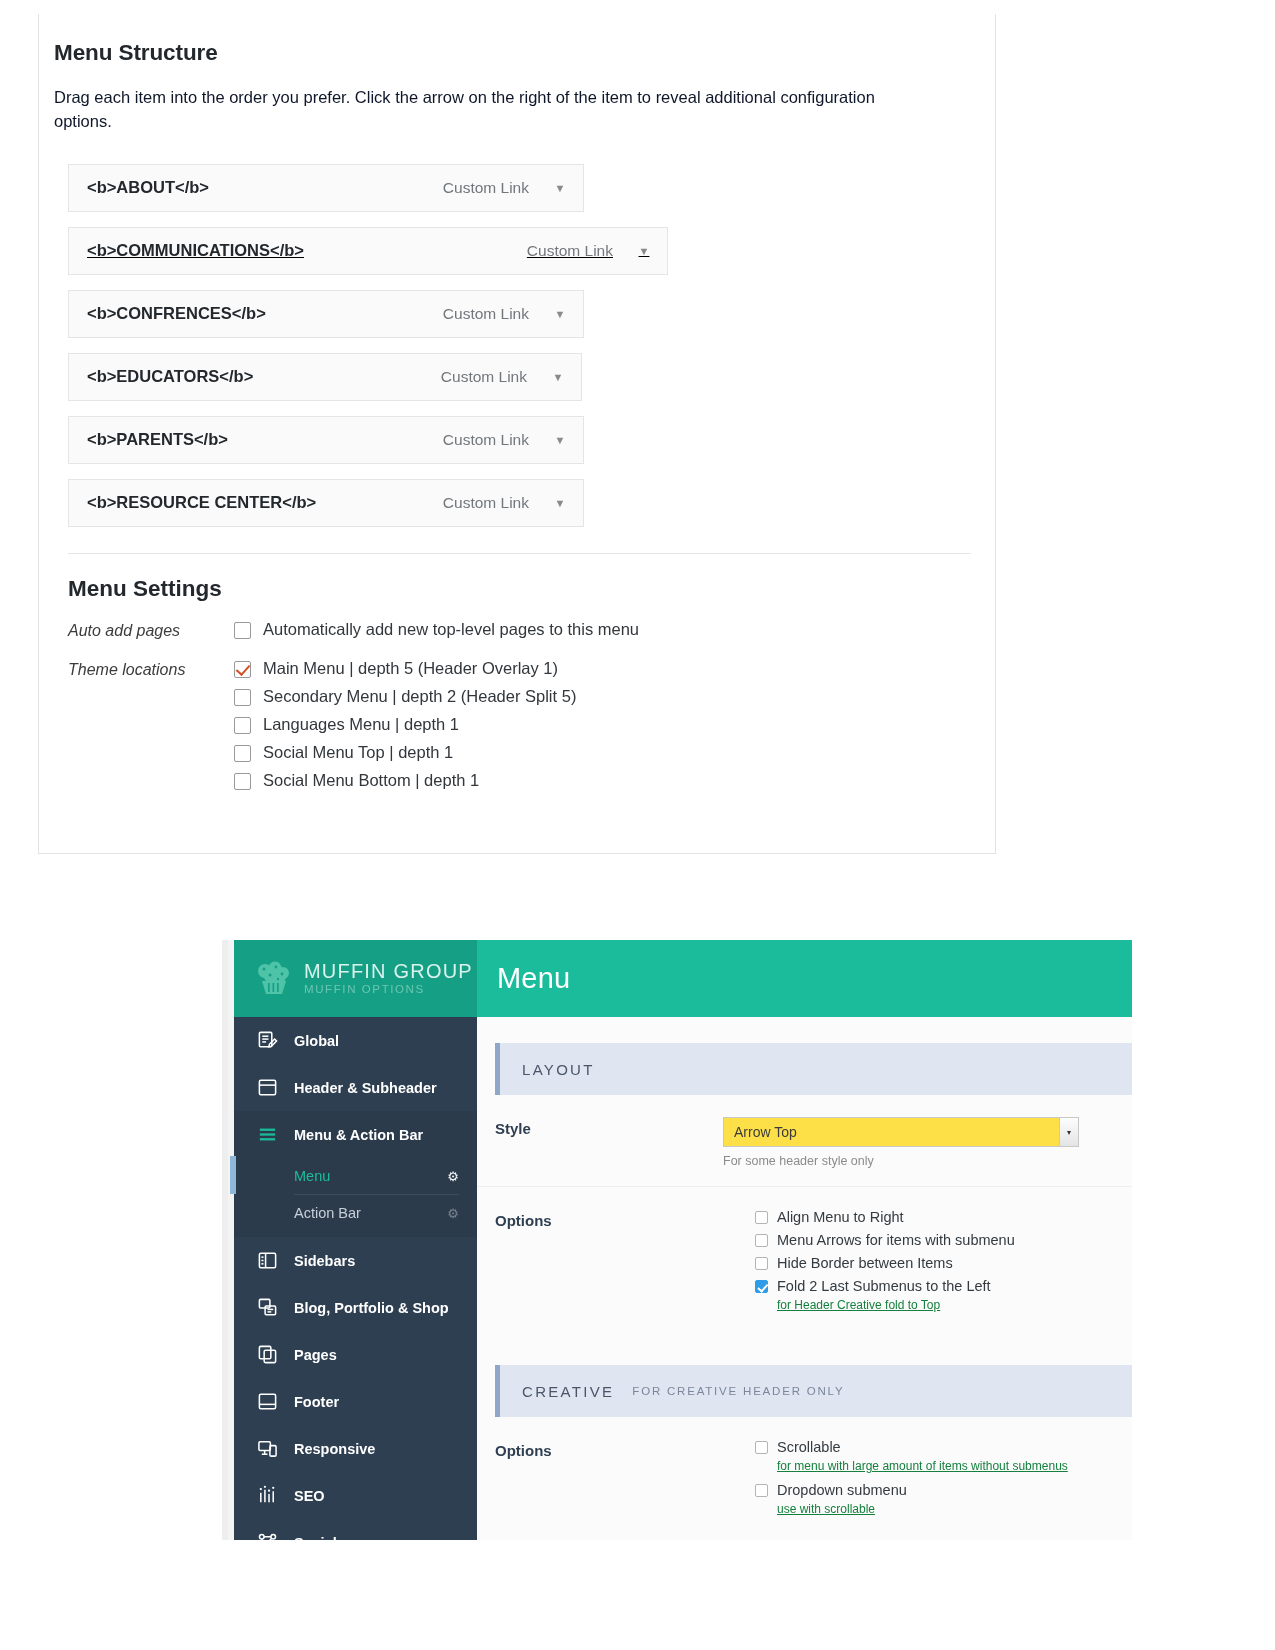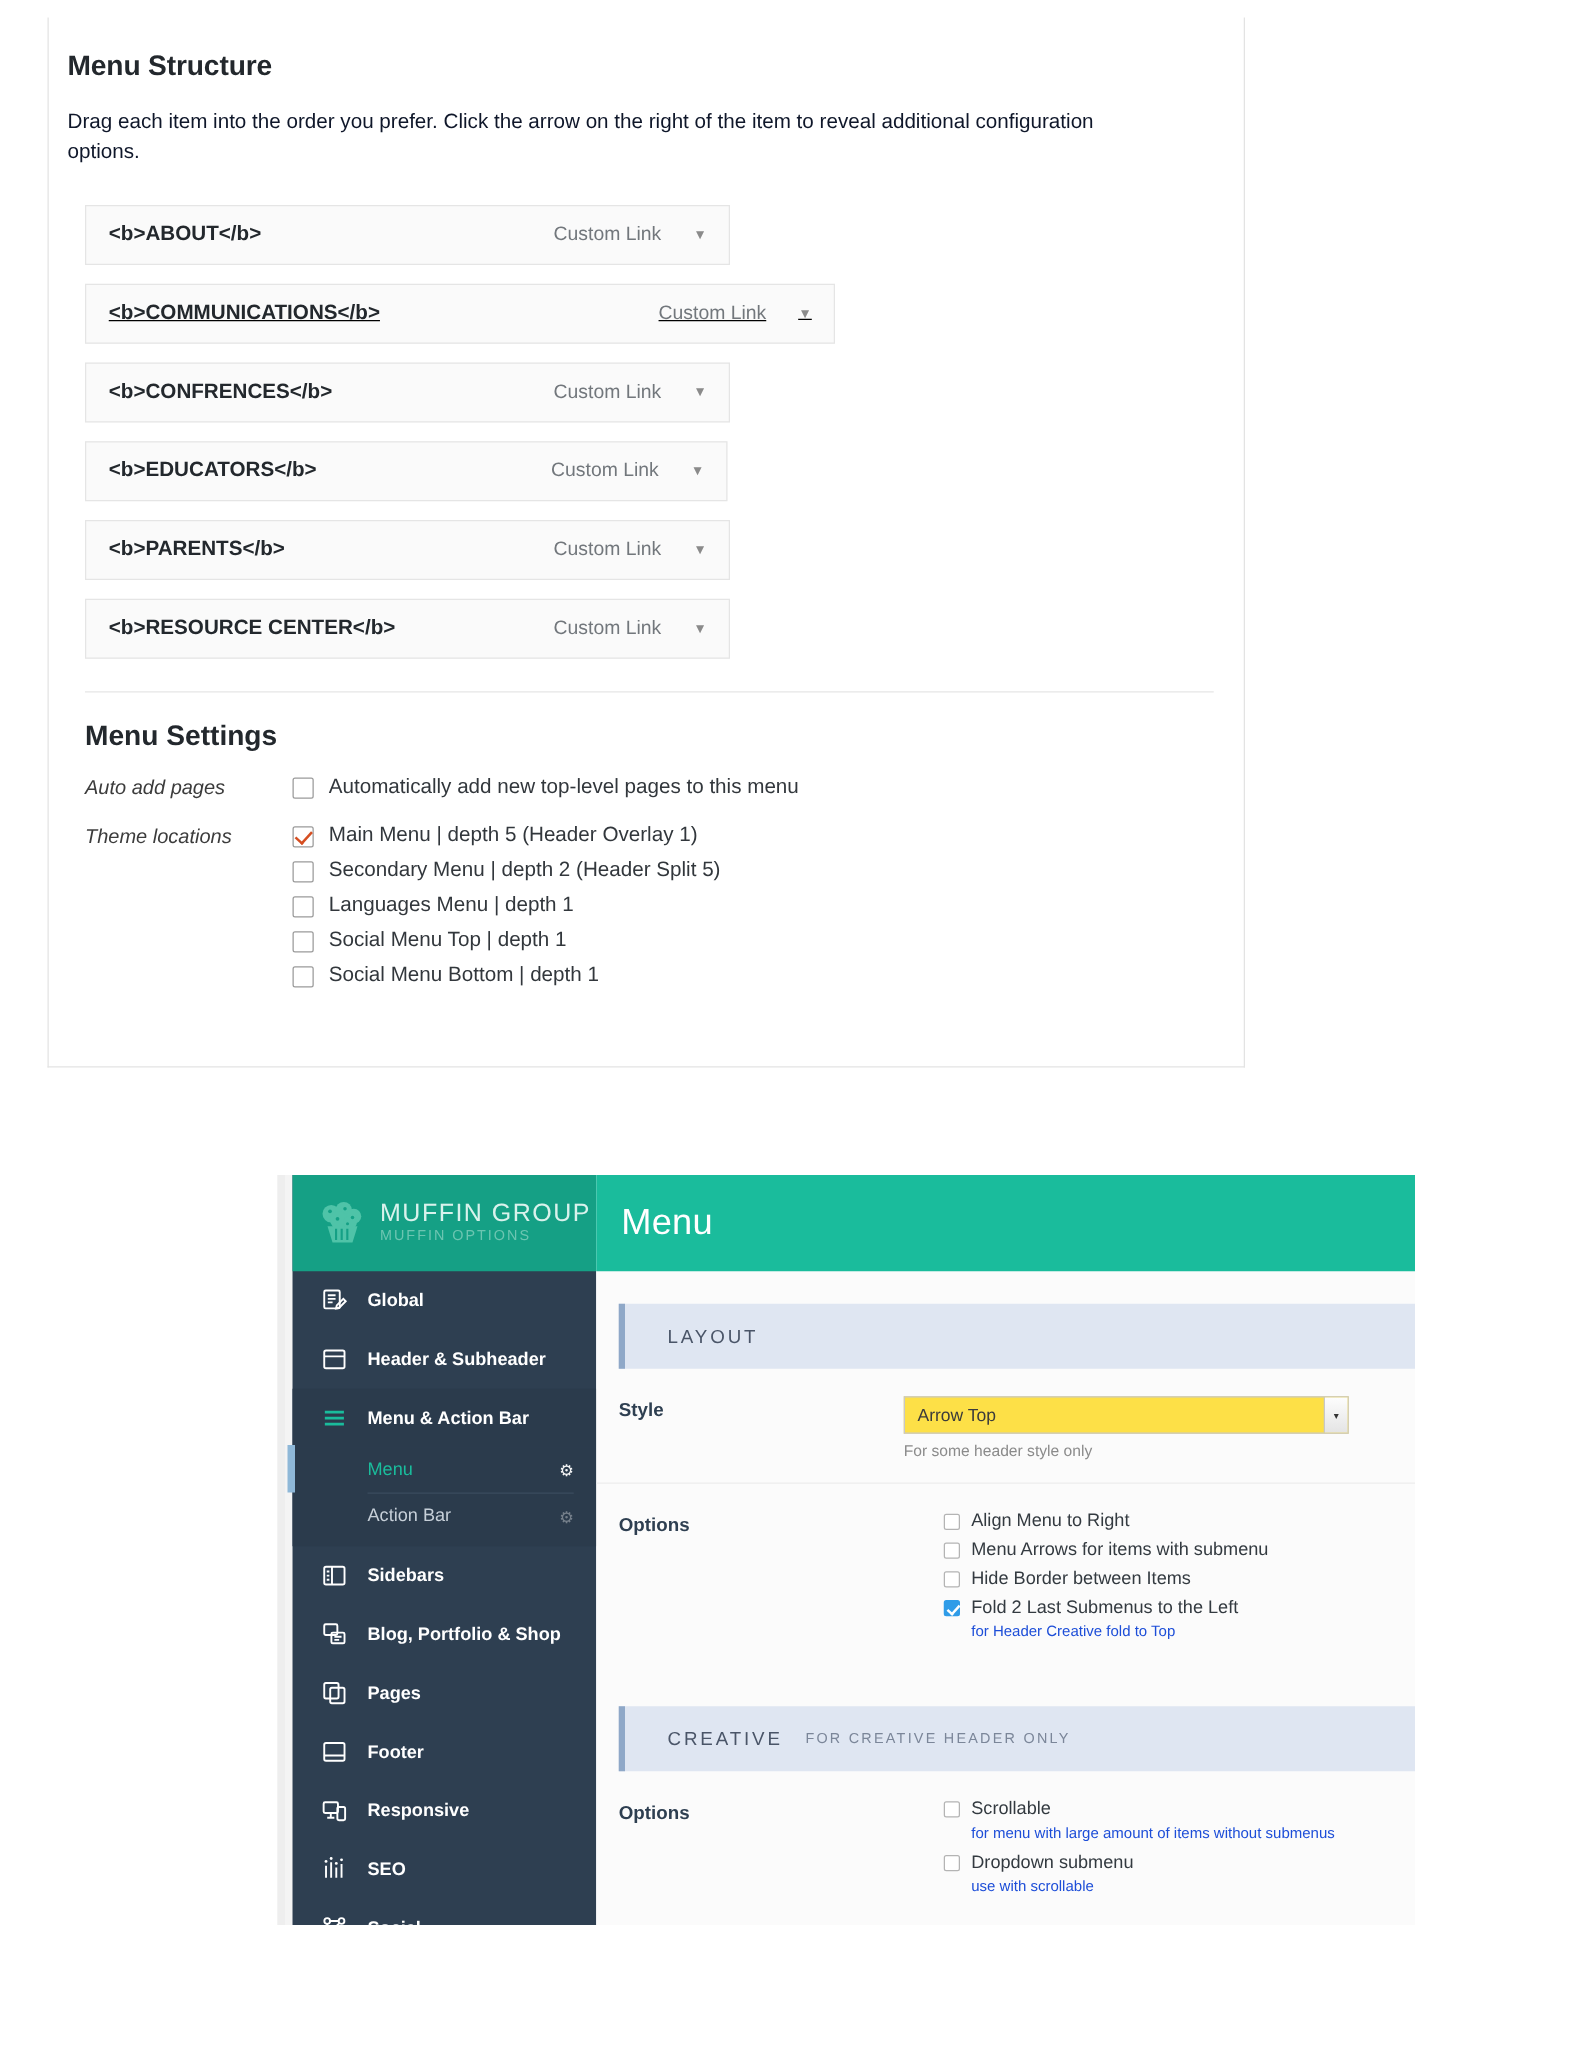--- a/index.html
+++ b/index.html
@@ -275,21 +275,21 @@
     font-weight: normal;
     letter-spacing: .2px;
   }
   .mfn-section-head {
     margin: 26px 0 0 18px;
     background: #dfe6f2;
     border-left: 5px solid #8fa8c8;
     height: 52px;
     display: flex;
     align-items: center;
-    padding-left: 34px;
+    padding-left: 22px;
   }
   .mfn-section-title {
     font-size: 15px;
     letter-spacing: 2.3px;
     color: #4a5568;
   }
   .mfn-section-note {
     font-size: 11.5px;
     letter-spacing: 1.8px;
     color: #7b8699;
@@ -364,22 +364,23 @@
     border: solid #fff;
     border-width: 0 2px 2px 0;
     transform: rotate(42deg);
   }
   .mfn-cb-text {
     font-size: 14.5px;
     color: #333a40;
   }
   .mfn-sub-hint {
     font-size: 12px;
-    color: #1d4ed8;
+    color: #15803d;
     margin: -3px 0 9px 22px;
+    text-decoration: underline;
   }
 </style>
 </head>
 <body>
 
 <div class="wp-panel">
 
 
   <div class="wp-body">
     <h2 class="wp-h2">Menu Structure</h2>

